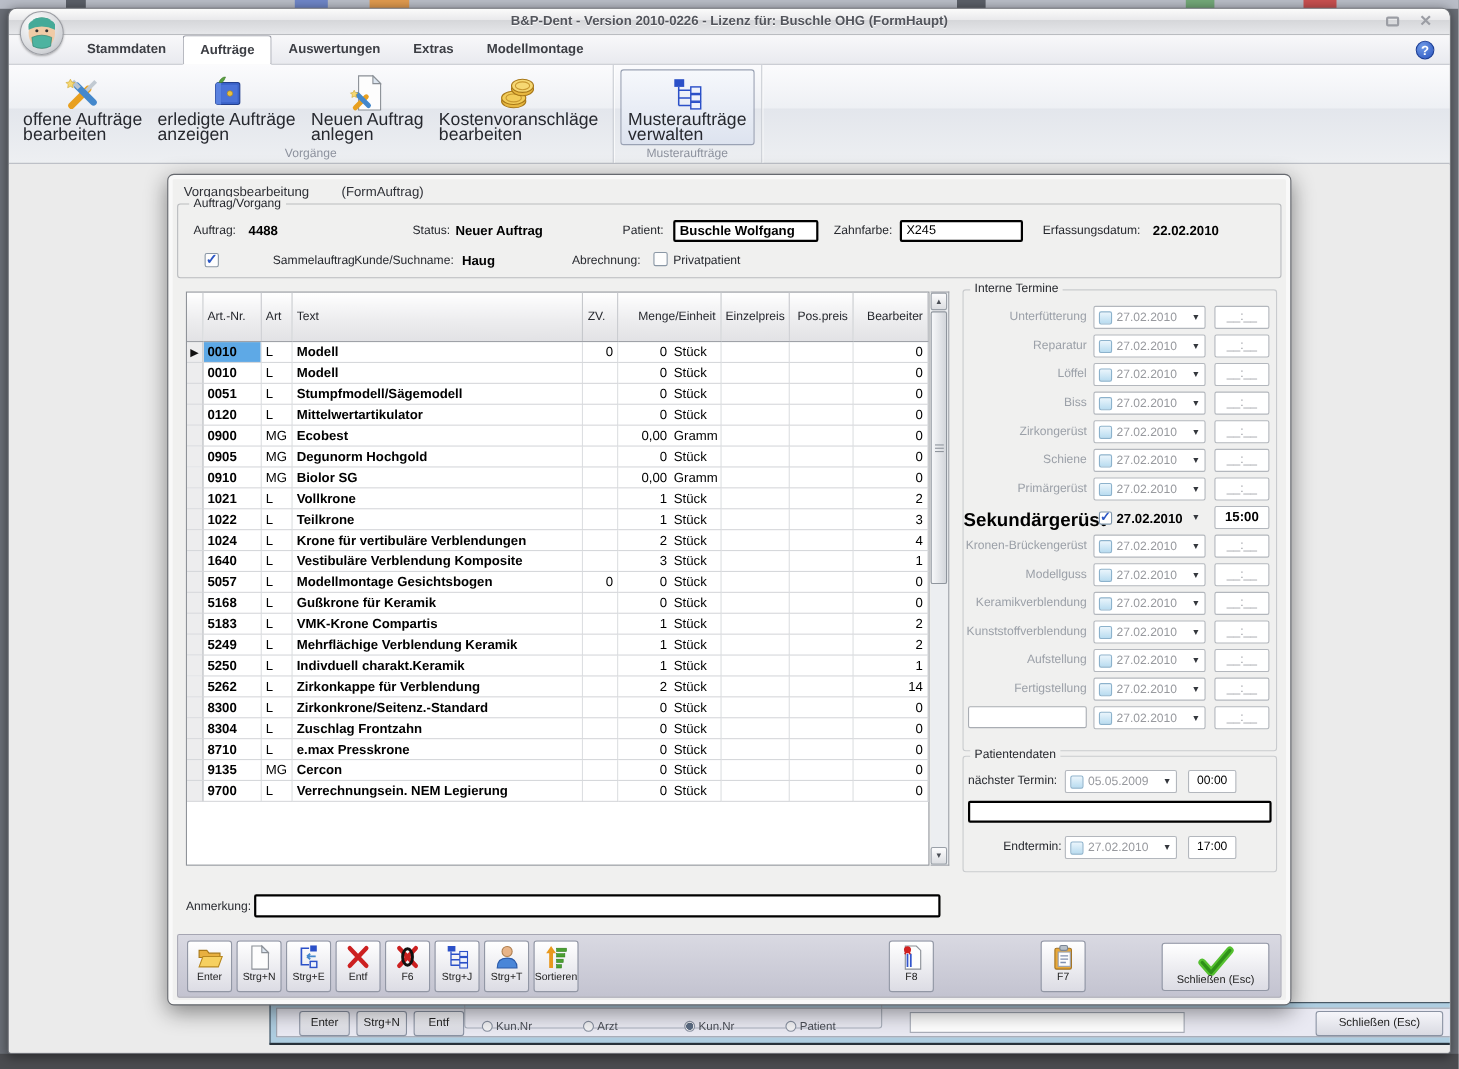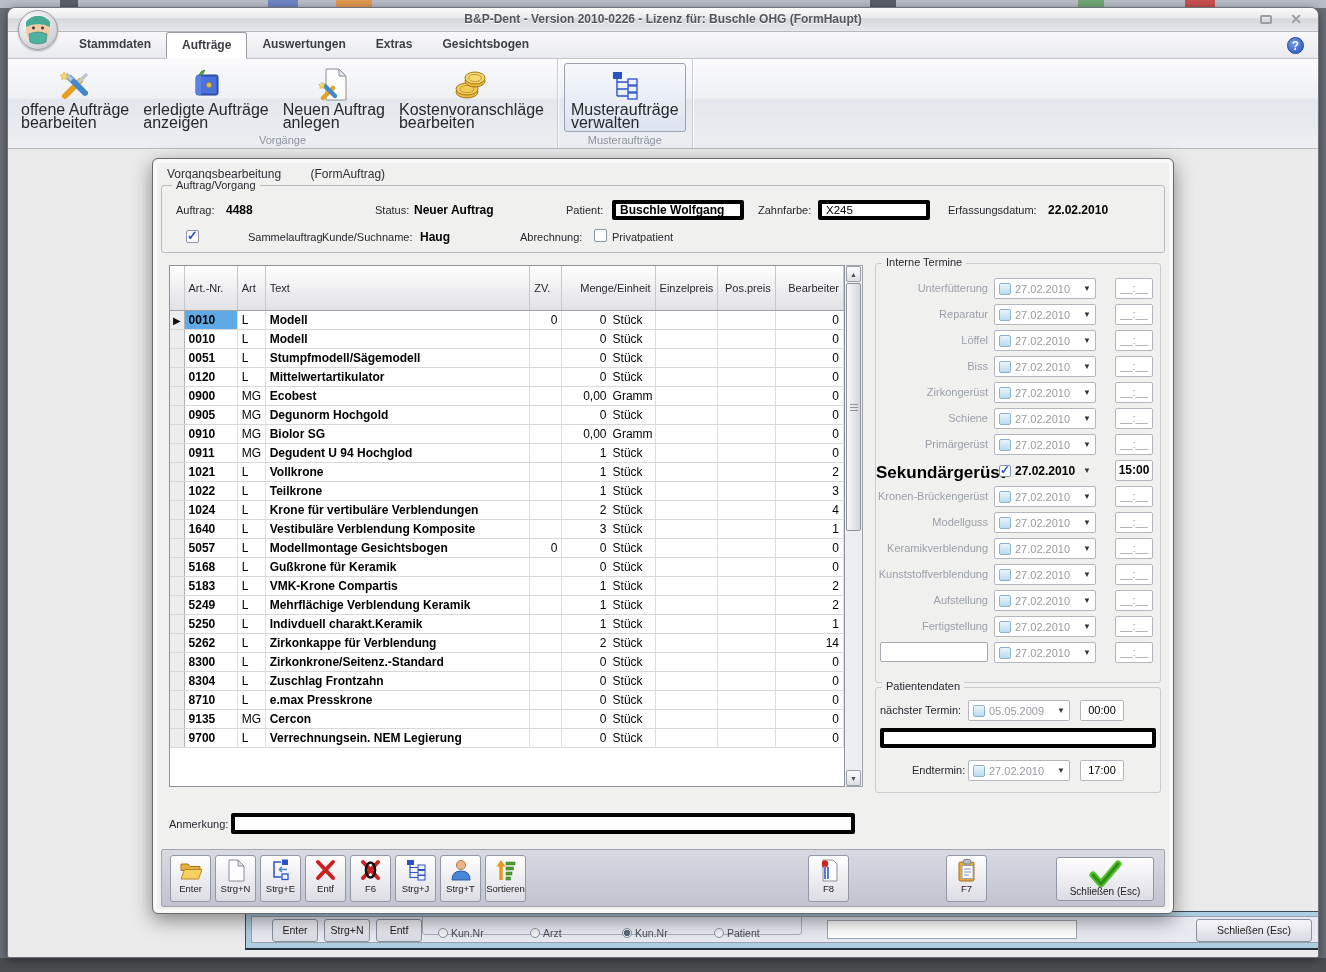--- a/index.html
+++ b/index.html
@@ -72,21 +72,21 @@
     background:#f0f0ef; border:1px solid #66696f; border-radius:6px;
     box-shadow:inset 0 0 0 4px rgba(255,255,255,.6), 0 6px 20px rgba(0,0,0,.45); }
   .dialog-title { position:absolute; left:14px; top:8px; font-size:12px; color:#2e3036; }
   .dialog-title .form-sub { margin-left:26px; }
 
   .fieldset { position:absolute; left:8px; top:26px; width:1004px; height:68px;
     border:1px solid #b9bbbe; border-radius:3px; }
   .legend { position:absolute; left:10px; top:-7px; background:#f0f0ef; padding:0 4px; font-size:11px; color:#26282e; }
   .lbl { position:absolute; font-size:11px; color:#26282e; white-space:nowrap; }
   .vbold { position:absolute; font-size:12px; font-weight:bold; color:#000; white-space:nowrap; }
-  .txt-input { position:absolute; height:20px; background:#fff; border:4px solid #000000; border-radius:2px;
+  .txt-input { position:absolute; height:20px; background:#fff; border:2px solid #000000; border-radius:2px;
     font-family:"Liberation Sans",sans-serif; font-size:11.5px; padding:0 4px; color:#000; }
   .txt-input.bold { font-weight:bold; font-size:12px; }
 
   .cbx { position:absolute; width:13px; height:13px; background:#fdfdfd; border:1px solid #8a97a5; border-radius:2px; }
   .cbx.checked::after { content:"✓"; position:absolute; left:0px; top:-3px; font-size:13px; font-weight:bold; color:#2b56c4; }
 
   
   .grid-wrap { position:absolute; left:16px; top:106px; width:676px; height:522px; background:#fff;
     border:1px solid #8f9399; }
   table.grid { border-collapse:collapse; table-layout:fixed; width:674px; font-size:12px; }
@@ -128,21 +128,21 @@
   .date-combo { position:absolute; left:118px; top:0; width:102px; height:21px; background:#fff;
     border:1px solid #b3b7bd; border-radius:2px; display:flex; align-items:center; padding:0 4px; gap:4px; }
   .date-combo.flat { background:transparent; border-color:transparent; }
   .cbx-blue { width:12px; height:12px; border:1px solid #8cb2cc; border-radius:2px;
     background:linear-gradient(#eaf5fc,#b9dcf0); position:relative; flex:0 0 auto; }
   .cbx-blue.checked { background:#fff; border-color:#7e96ac; }
   .cbx-blue.checked::after { content:"✓"; position:absolute; left:0; top:-3px; font-size:12px; font-weight:bold; color:#2b56c4; }
   .date-text { flex:1; font-size:11px; color:#97999e; }
   .date-text.bold { font-weight:bold; color:#000; font-size:12px; }
   .combo-arrow { font-size:8px; color:#33363c; flex:0 0 auto; }
-  .time-field { position:absolute; left:239px; top:0; width:38px; height:21px; background:#fff;
+  .time-field { position:absolute; left:228px; top:0; width:50px; height:21px; background:#fff;
     border:1px solid #b3b7bd; border-radius:2px; text-align:center; font-size:11px; color:#9a9ca2; line-height:19px; }
   .time-field.bold { color:#000; font-weight:bold; font-size:12px; }
 
   
   .pat-box { position:absolute; left:722px; top:528px; width:286px; height:106px;
     border:1px solid #c9cbce; border-radius:3px; }
 
   
   .anm-label { position:absolute; left:16px; top:659px; font-size:11px; color:#26282e; }
   .anm-input { position:absolute; left:78px; top:654px; width:624px; height:21px; }
@@ -191,21 +191,21 @@
       <path d="M8 21 Q17 17 26 21 L25 29 Q17 33 9 29 Z" fill="#4db3a0" stroke="#2e8070" stroke-width="0.6"></path>
     </svg>
   </div>
 
   <div class="tabrow">
     <div id="tabs" style="display:flex;">
         <div class="tab">Stammdaten</div>
         <div class="tab active">Aufträge</div>
         <div class="tab">Auswertungen</div>
         <div class="tab">Extras</div>
-        <div class="tab">Gesichtsbogen</div>
+        <div class="tab">Modellmontage</div>
       </div>
     <div class="help-bubble">?</div>
   </div>
 
   <div class="ribbon" id="ribbon">
       <div class="ribbon-group">
         <div class="tbtn">
           <span class="ticon"><svg width="34" height="34" viewBox="0 0 34 34">
               <line x1="7" y1="28" x2="22" y2="13" stroke="#e8a020" stroke-width="6" stroke-linecap="round"></line>
        <line x1="20" y1="15" x2="29" y2="6" stroke="#c2cad2" stroke-width="3.5"></line>
@@ -463,36 +463,20 @@
           <tr>
             <td class="sel-col"></td>
             <td class="b">0910</td>
             <td class="">MG</td>
             <td class="b">Biolor SG</td>
             <td class="r"></td>
             <td>
               <div class="menge-cell">
                 <span class="m">0,00</span>
                 <span class="u">Gramm</span>
-              </div>
-            </td>
-            <td class=""></td>
-            <td class="r"></td>
-            <td class="r">0</td>
-          </tr>
-          <tr>
-            <td class="sel-col"></td>
-            <td class="b">0911</td>
-            <td class="">MG</td>
-            <td class="b">Degudent U 94 Hochglod</td>
-            <td class="r"></td>
-            <td>
-              <div class="menge-cell">
-                <span class="m">1</span>
-                <span class="u">Stück</span>
               </div>
             </td>
             <td class=""></td>
             <td class="r"></td>
             <td class="r">0</td>
           </tr>
           <tr>
             <td class="sel-col"></td>
             <td class="b">1021</td>
             <td class="">L</td>

